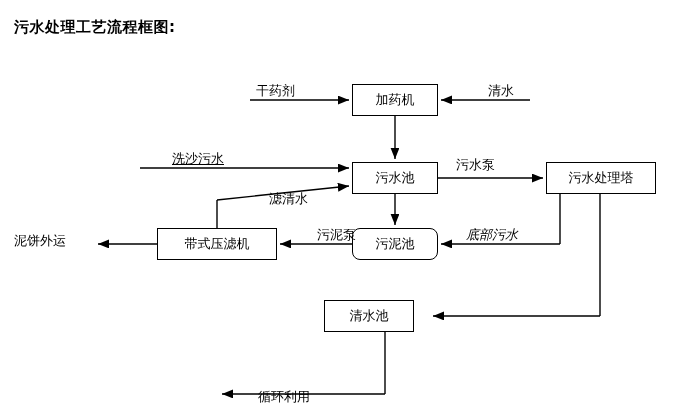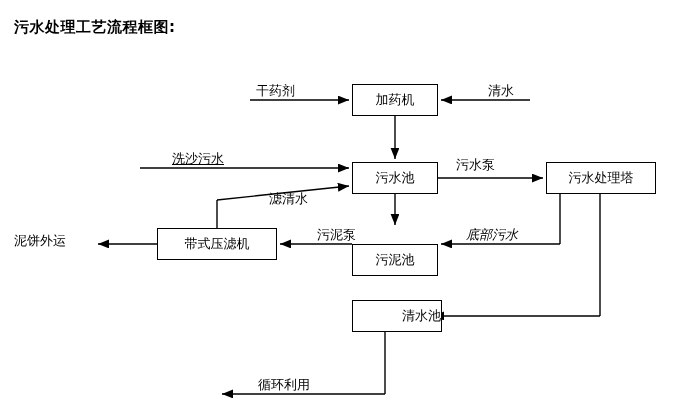--- a/index.html
+++ b/index.html
@@ -109,31 +109,31 @@
   </div>
 
   <div class="node" style="left:157px; top:228px; width:120px; height:32px;">
     <span>带式压滤机</span>
   </div>
 
   <div class="node" style="left:546px; top:162px; width:110px; height:32px;">
     <span>污水处理塔</span>
   </div>
 
-  <div class="node" style="left:352px; top:244px; width:86px; height:32px;">
+  <div class="node" style="left:352px; top:228px; width:86px; height:32px;border-radius:8px;">
     <span>污泥池</span>
   </div>
 
-  <div class="node" style="left:352px; top:300px; width:90px; height:32px;justify-content:flex-end;">
+  <div class="node" style="left:324px; top:300px; width:90px; height:32px;">
     <span>清水池</span>
   </div>
 
   <div class="edge-label" style="left:256px; top:82px;">干药剂</div>
   <div class="edge-label" style="left:488px; top:82px;">清水</div>
   <div class="edge-label" style="left:172px; top:150px;text-decoration:underline;">洗沙污水</div>
   <div class="edge-label" style="left:456px; top:156px;">污水泵</div>
   <div class="edge-label" style="left:269px; top:190px;">滤清水</div>
   <div class="edge-label" style="left:288px; top:226px;margin-left:29px;">污泥泵</div>
   <div class="edge-label" style="left:466px; top:226px;font-style:italic;">底部污水</div>
   <div class="edge-label" style="left:14px; top:232px;">泥饼外运</div>
-  <div class="edge-label" style="left:258px; top:376px;">循环利用</div>
+  <div class="edge-label" style="left:258px; top:388px;">循环利用</div>
 
 </div>
 
 </body></html>

